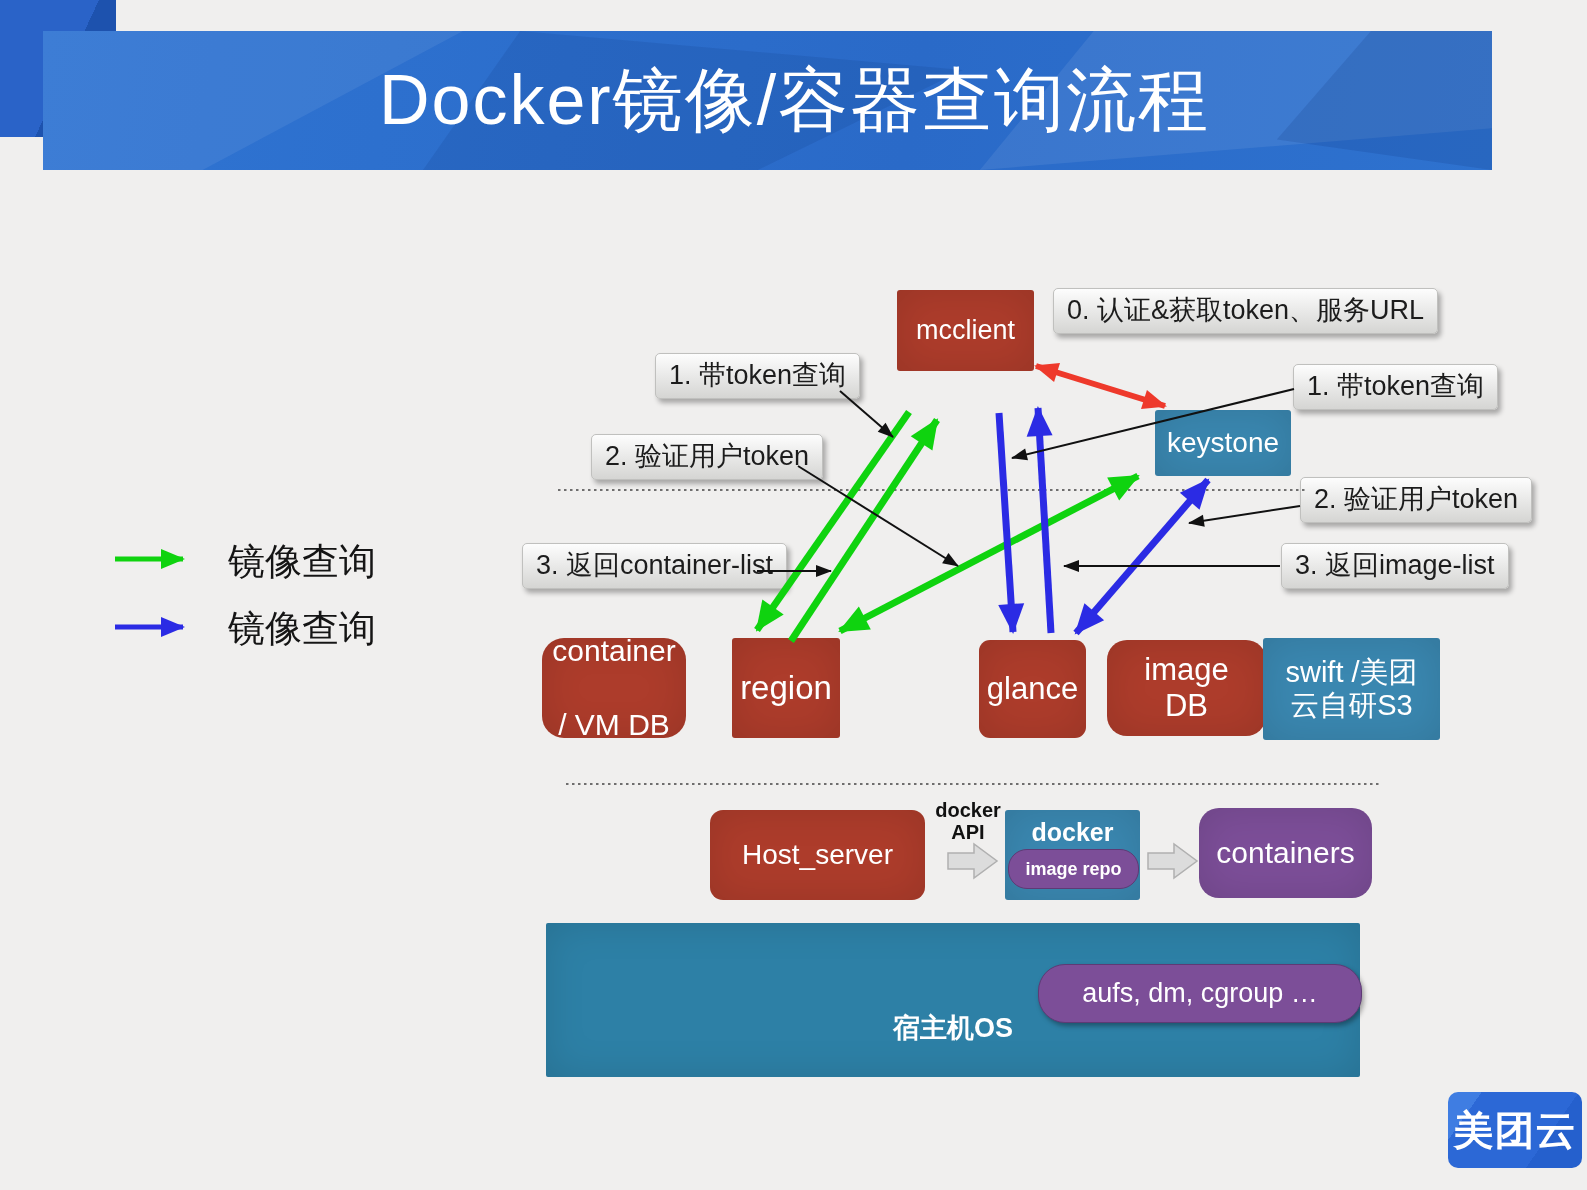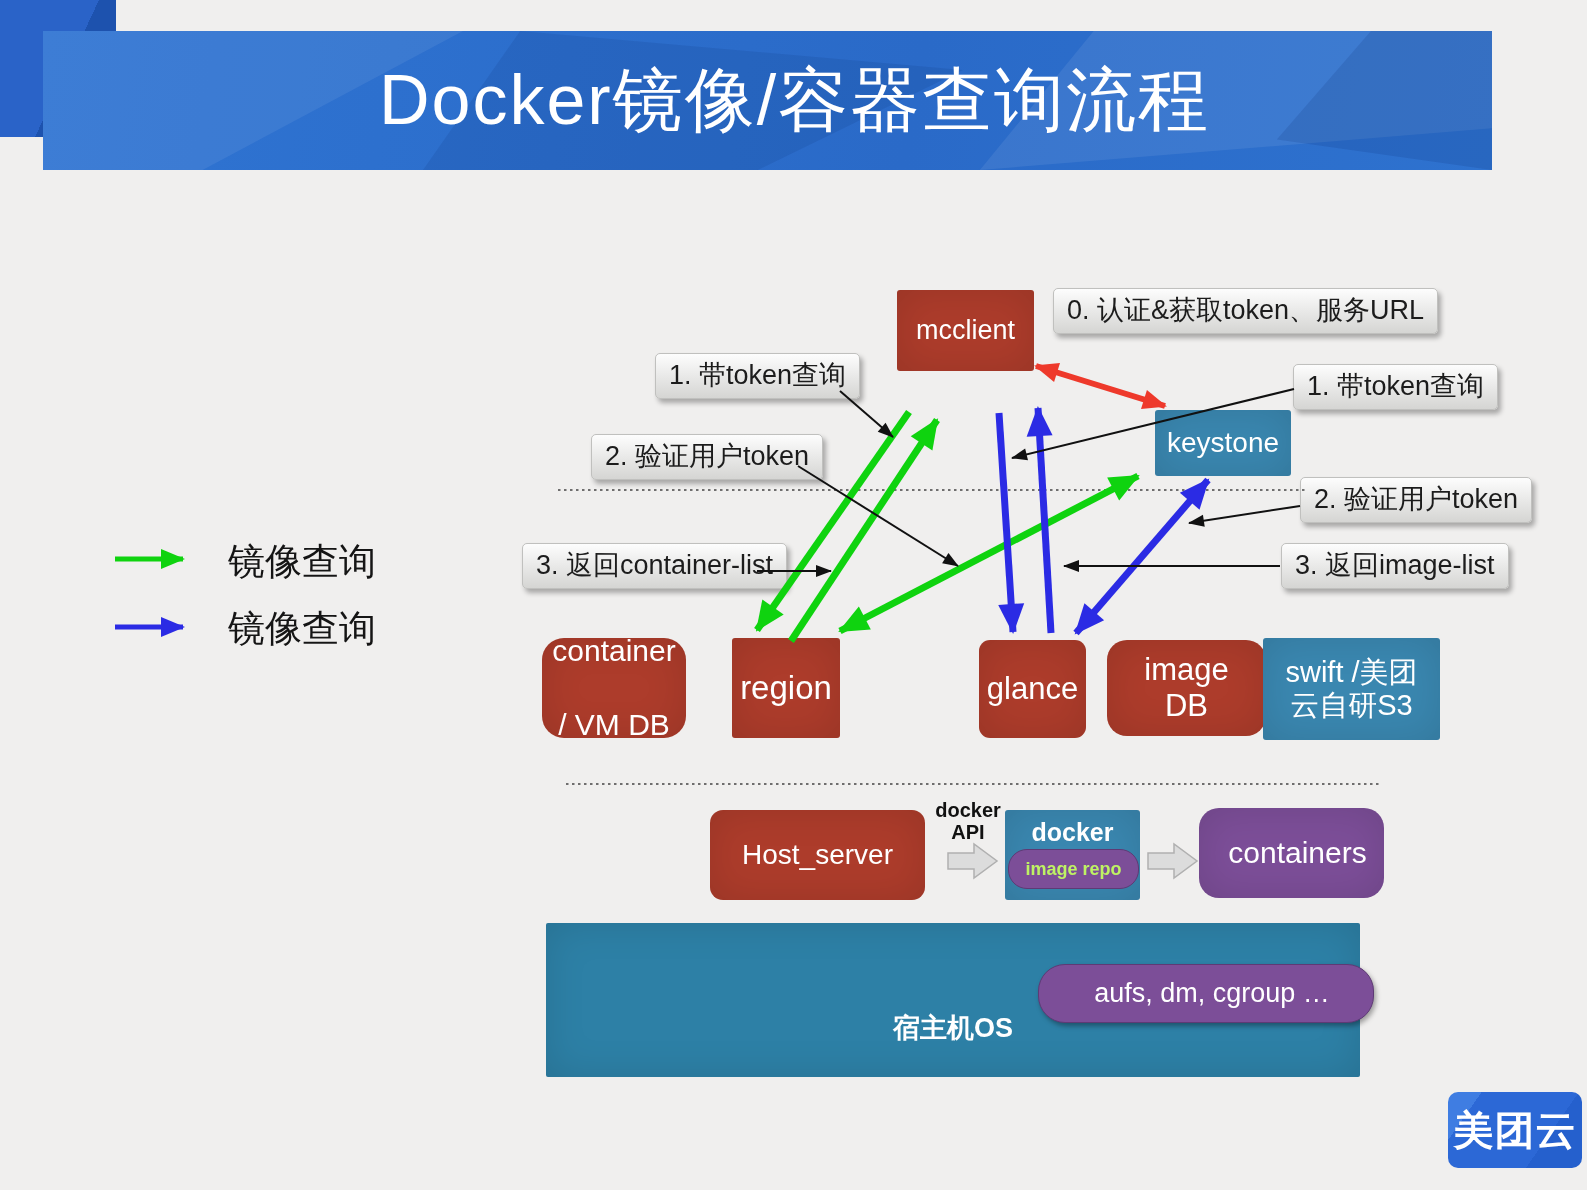--- a/index.html
+++ b/index.html
@@ -32,33 +32,33 @@
   .lg1{left:228px;top:537px;}
   .lg2{left:228px;top:604px;}
   
   .node{
     position:absolute;display:flex;flex-direction:column;align-items:center;justify-content:center;
     color:#fff;text-align:center;line-height:1.15;
     box-shadow:inset 0 0 40px rgba(0,0,0,.12);
   }
   .red{background:#ad3c2b;}
   .blue{background:#3a87b0;}
-  .purple{background:#7c4e98;padding-left:12px;}
+  .purple{background:#7c4e98;}
   .teal{background:#2d80a6;text-align:right;}
   .n-mcclient{left:897px;top:290px;width:137px;height:81px;font-size:27px;border-radius:3px;}
   .n-keystone{left:1155px;top:410px;width:136px;height:66px;font-size:28px;border-radius:3px;}
   .n-containerdb{left:542px;top:638px;width:144px;height:100px;font-size:30px;border-radius:22px;gap:40px;}
   .n-region{left:732px;top:638px;width:108px;height:100px;font-size:33px;border-radius:3px;}
   .n-glance{left:979px;top:640px;width:107px;height:98px;font-size:31px;border-radius:11px;}
   .n-imagedb{left:1107px;top:640px;width:159px;height:96px;font-size:31px;border-radius:20px;}
   .n-swift{left:1263px;top:638px;width:177px;height:102px;font-size:29px;border-radius:3px;}
   .n-host{left:710px;top:810px;width:215px;height:90px;font-size:28px;border-radius:13px;}
   .n-docker{left:1005px;top:810px;width:135px;height:90px;font-size:25px;font-weight:bold;border-radius:3px;justify-content:flex-start;padding-top:8px;box-sizing:border-box;}
   .n-imagerepo{position:absolute;left:3px;top:39px;width:129px;height:38px;border-radius:19px;
-    background:#7c4e98;color:#bef264;font-size:18px;font-weight:bold;display:flex;align-items:center;justify-content:center;
+    background:#7c4e98;color:#ffffff;font-size:18px;font-weight:bold;display:flex;align-items:center;justify-content:center;
     border:1px solid #5e3a75;}
   .n-containers{left:1199px;top:808px;width:173px;height:90px;font-size:30px;border-radius:20px;}
   .n-os{left:546px;top:923px;width:814px;height:154px;font-size:27px;font-weight:bold;border-radius:2px;padding-top:58px;box-sizing:border-box;}
   .n-aufs{left:1038px;top:920px;width:322px;height:57px;font-size:27px;border-radius:27px;border:1px solid #5e3a75;box-shadow:2px 3px 5px rgba(0,0,0,.35);margin-top:44px;}
   
   .docker-api{
     position:absolute;left:930px;top:799px;width:76px;text-align:center;
     font-size:20px;font-weight:bold;color:#111;line-height:1.1;
   }
   

